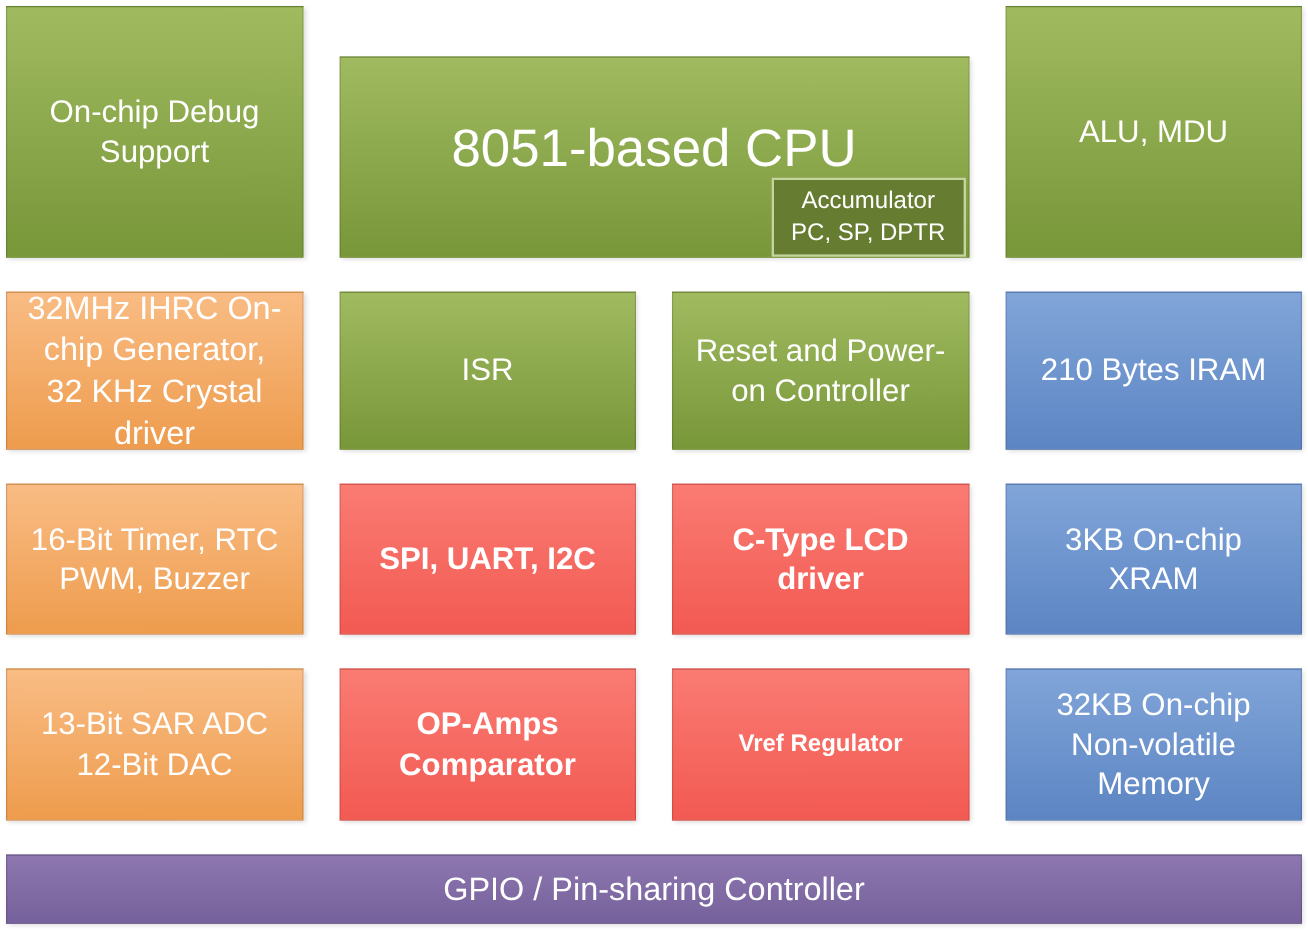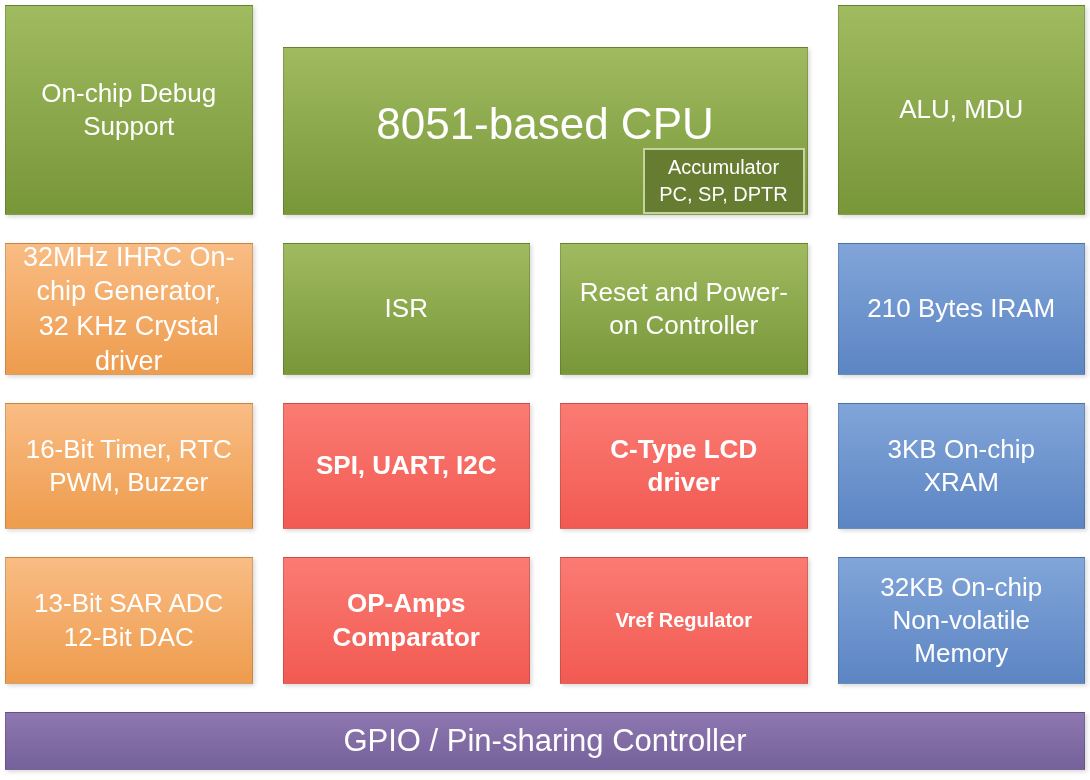--- a/index.html
+++ b/index.html
@@ -49,21 +49,21 @@
     width: 162px;
     padding: 4px 6px;
     background: var(--accumulator_bg, #657C31);
     border: 2px solid var(--accumulator_border, #C3D49C);
     font-size: 20px;
     line-height: 1.35;
     text-align: center;
   }
   .acc-box span { display: block; }
 
-  .footer-block { grid-column: 1 / 5; grid-row: 5; font-size: 31px; }
+  .footer-block { grid-column: 1 / 5; grid-row: 5; font-size: 27px; }
 
   .f22 { font-size: 27px; }
   .small { font-size: 20px; }
 </style>
 </head>
 <body>
 
 <div class="diagram">
 
   <div class="block green">

